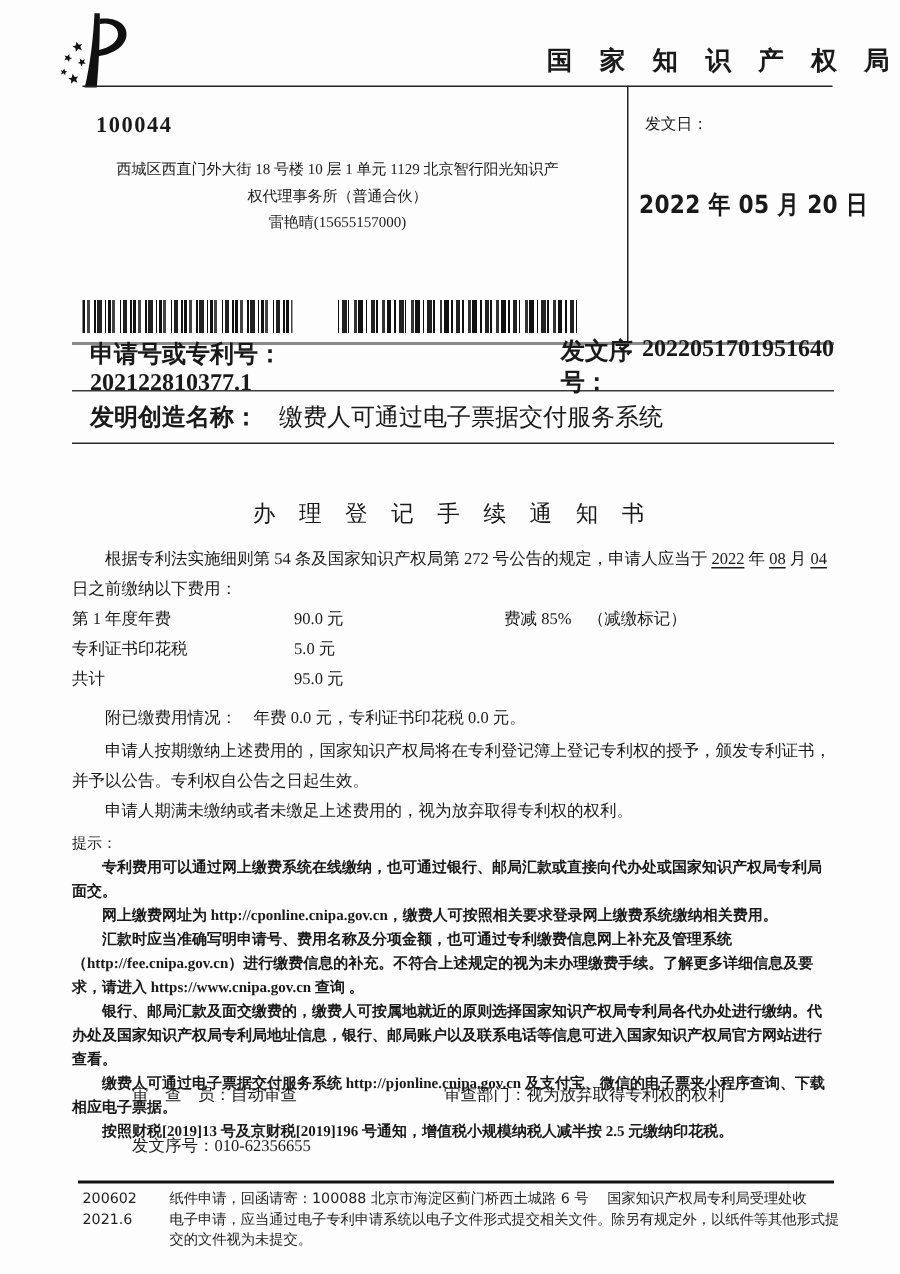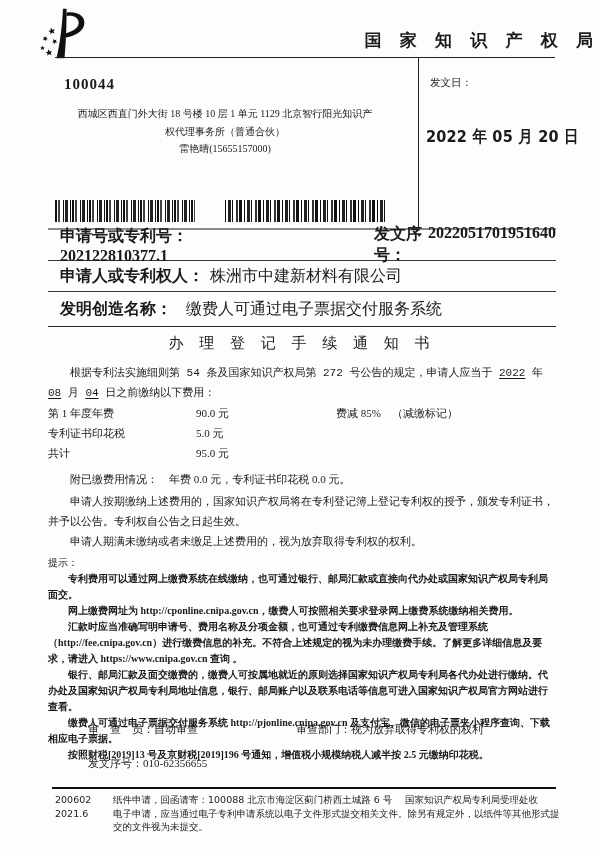--- a/index.html
+++ b/index.html
@@ -39,21 +39,21 @@
   .info-table { position:absolute; top:228px; left:48px; right:44px; border-top:2px solid #8a8a8a; }
   .info-row { display:flex; align-items:center; height:31px; border-bottom:1px solid #3a3a3a; font-size:16px; }
   .info-row.last { height:35px; border-bottom:1.6px solid #2a2a2a; }
   .lbl { font-weight:bold; margin-right:6px; }
   .val-b { font-weight:bold; }
   .cell-left { margin-left:12px; }
   .cell-right { margin-left:108px; display:flex; }
   
   .main { position:absolute; top:325px; left:48px; right:44px; line-height:20px; }
   .doc-title { margin-top:8px; text-align:center; font-size:15px; font-weight:normal; letter-spacing:6px; }
-  .para { margin-top:10px; text-indent:2em;font-family:Liberation Mono, monospace; }
+  .para { margin-top:10px; text-indent:2em; }
   .u { text-decoration:underline; text-underline-offset:2px; }
   .fee-table { margin-top:0; }
   .fee-row { display:grid; grid-template-columns:148px 140px 1fr; height:20px; }
   .paid { margin-top:6px; text-indent:2em; }
   .p1 { margin-top:2px; text-indent:2em; }
   .p2 { text-indent:2em; }
   
   .tips { margin-top:4px; font-size:10px; line-height:16px; }
   .tips-label { line-height:16px; }
   .tip { text-indent:2em;font-weight:bold; }
@@ -101,23 +101,20 @@
   <div class="barcode b1"></div>
   <div class="barcode b2"></div>
 
   <div class="info-table">
     <div class="info-row">
       <span class="cell-left"><span class="lbl">申请号或专利号：</span><span class="val-b">202122810377.1</span></span>
       <span class="cell-right">
           <span class="lbl">发文序号：</span>
           <span class="val-b">2022051701951640</span>
         </span>
-    </div>
-    <div class="info-row">
-      <span class="cell-left"><span class="lbl">申请人或专利权人：</span><span>株洲市中建新材料有限公司</span></span>
     </div>
     <div class="info-row last">
       <span class="cell-left"><span class="lbl">发明创造名称：</span><span style="margin-left:8px">缴费人可通过电子票据交付服务系统</span></span>
     </div>
   </div>
 
   <div class="main">
     <div class="doc-title">办 理 登 记 手 续 通 知 书</div>
 
     <div class="para"><span>根据专利法实施细则第 54 条及国家知识产权局第 272 号公告的规定，申请人应当于 </span><span class="u">2022</span><span> 年 </span><span class="u">08</span><span> 月 </span><span class="u">04</span><span> 日</span><span>之前缴纳以下费用：</span></div>

